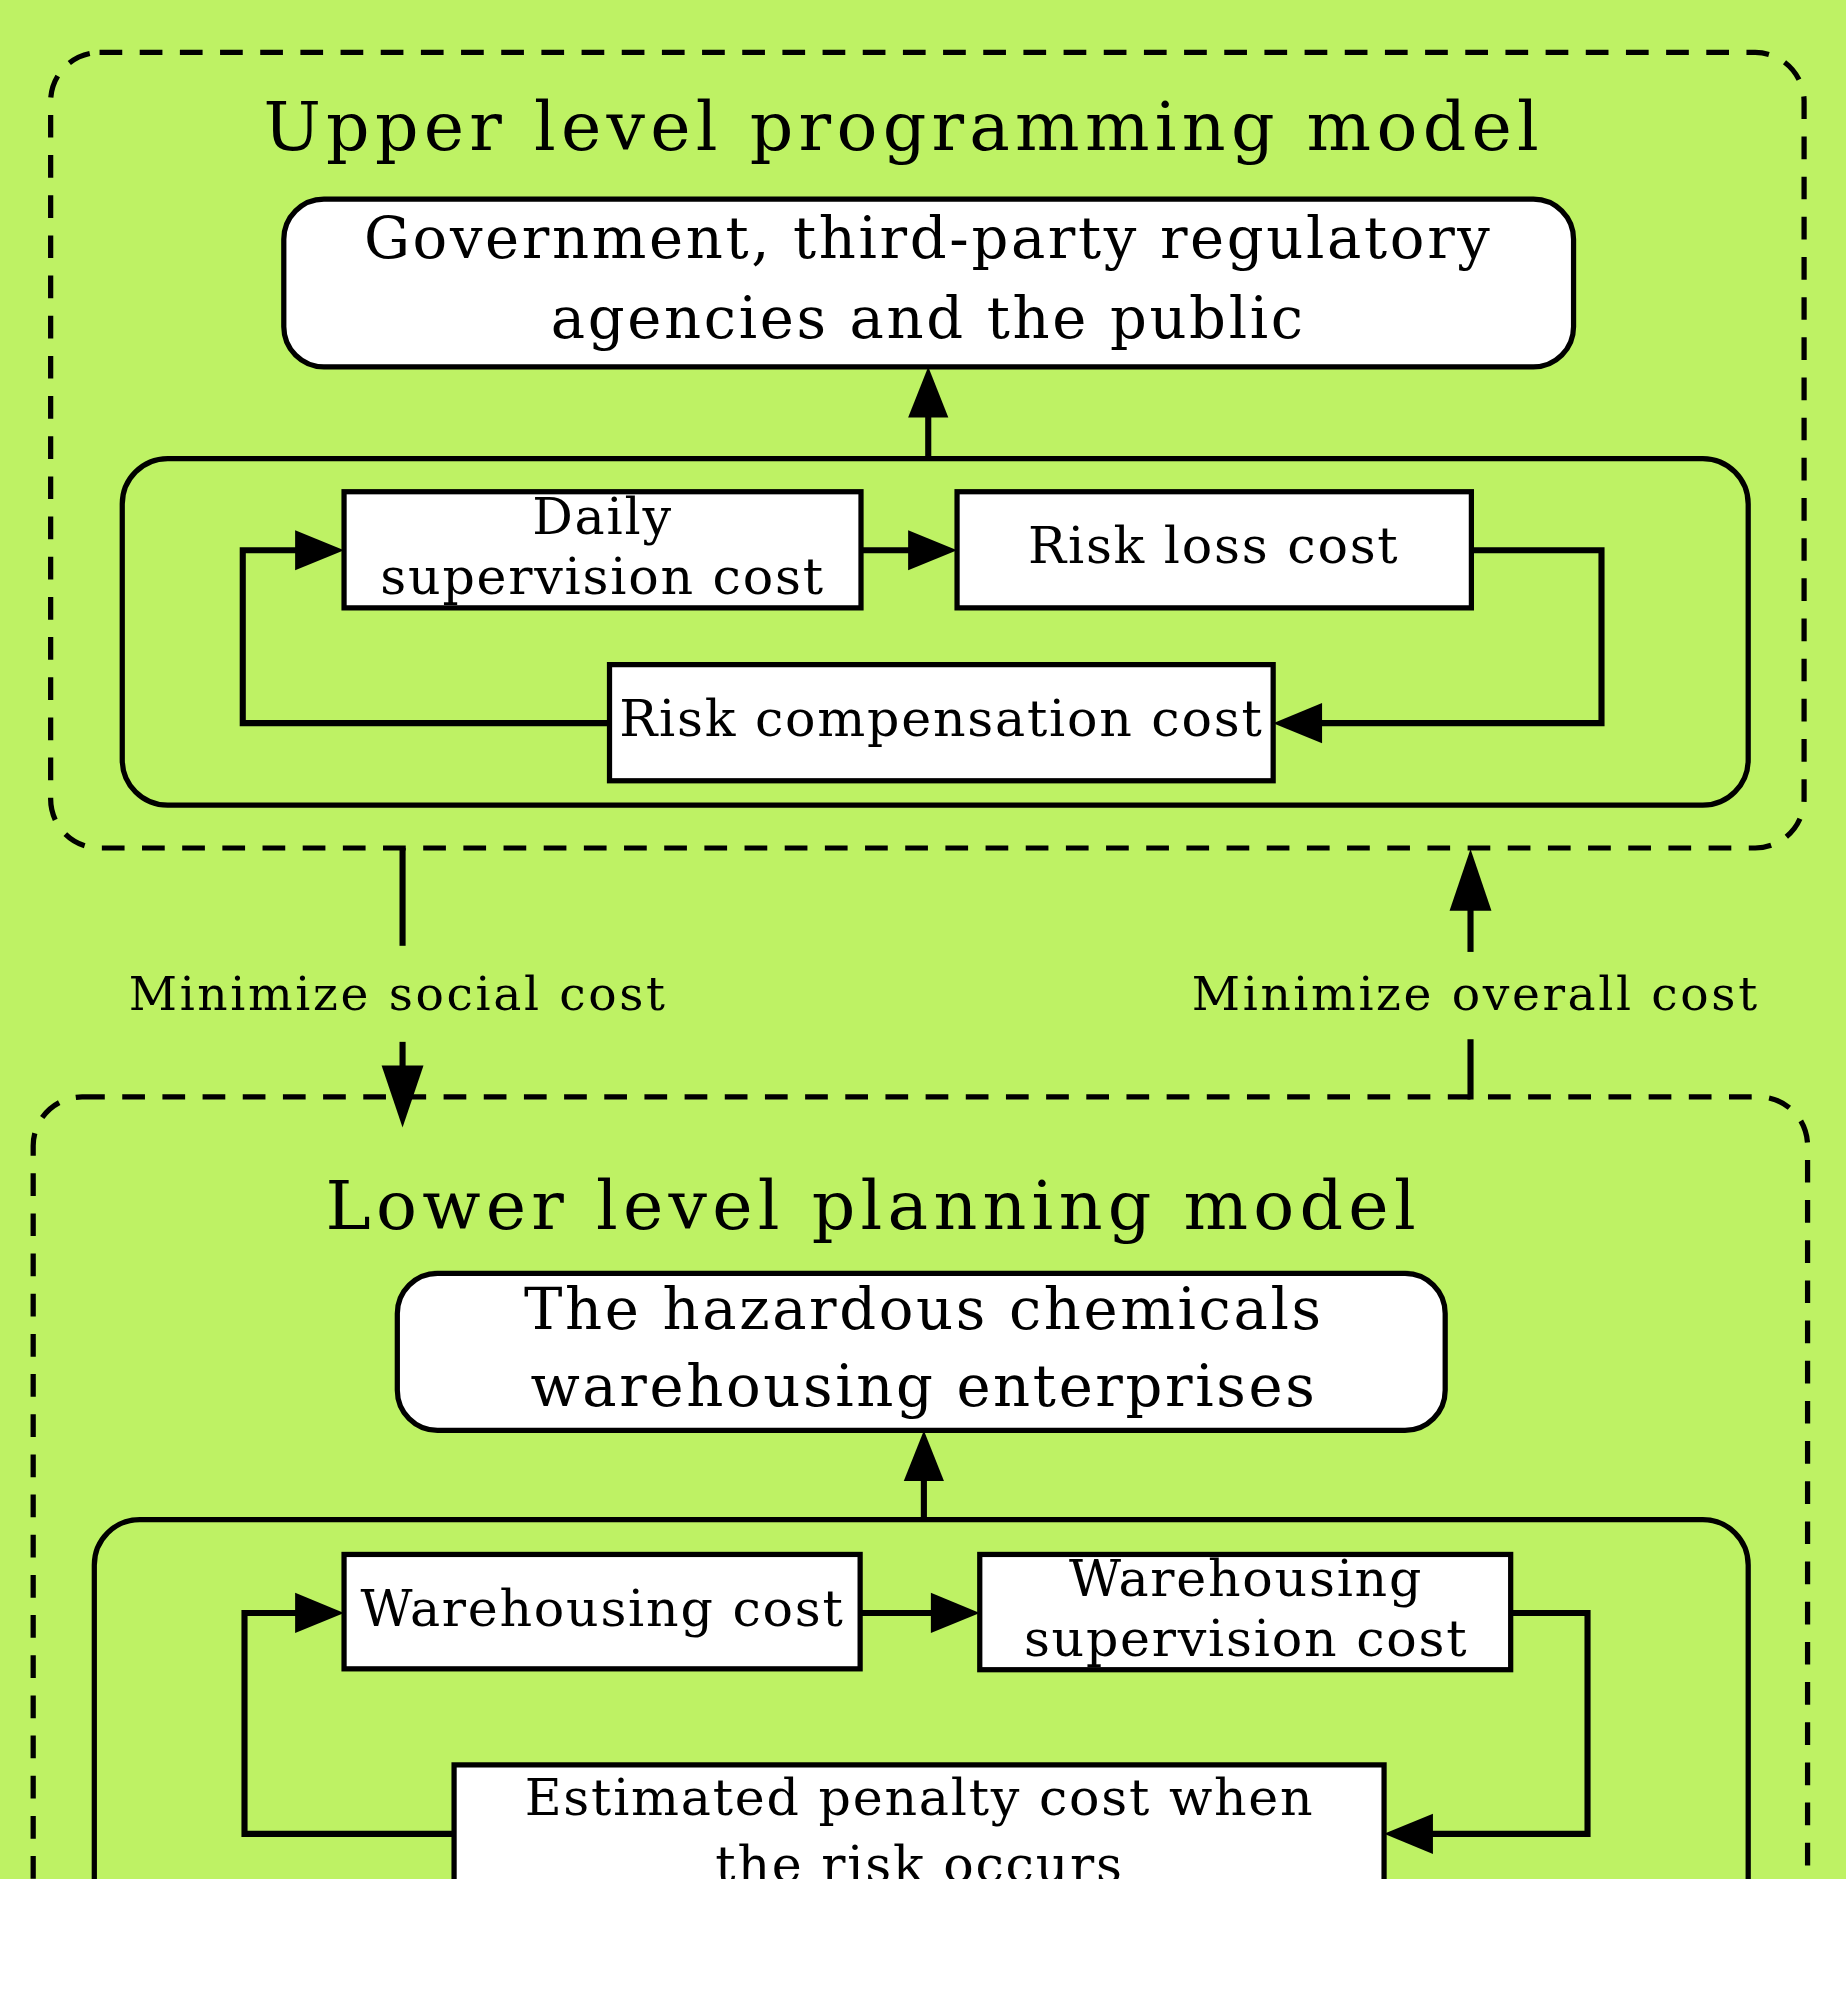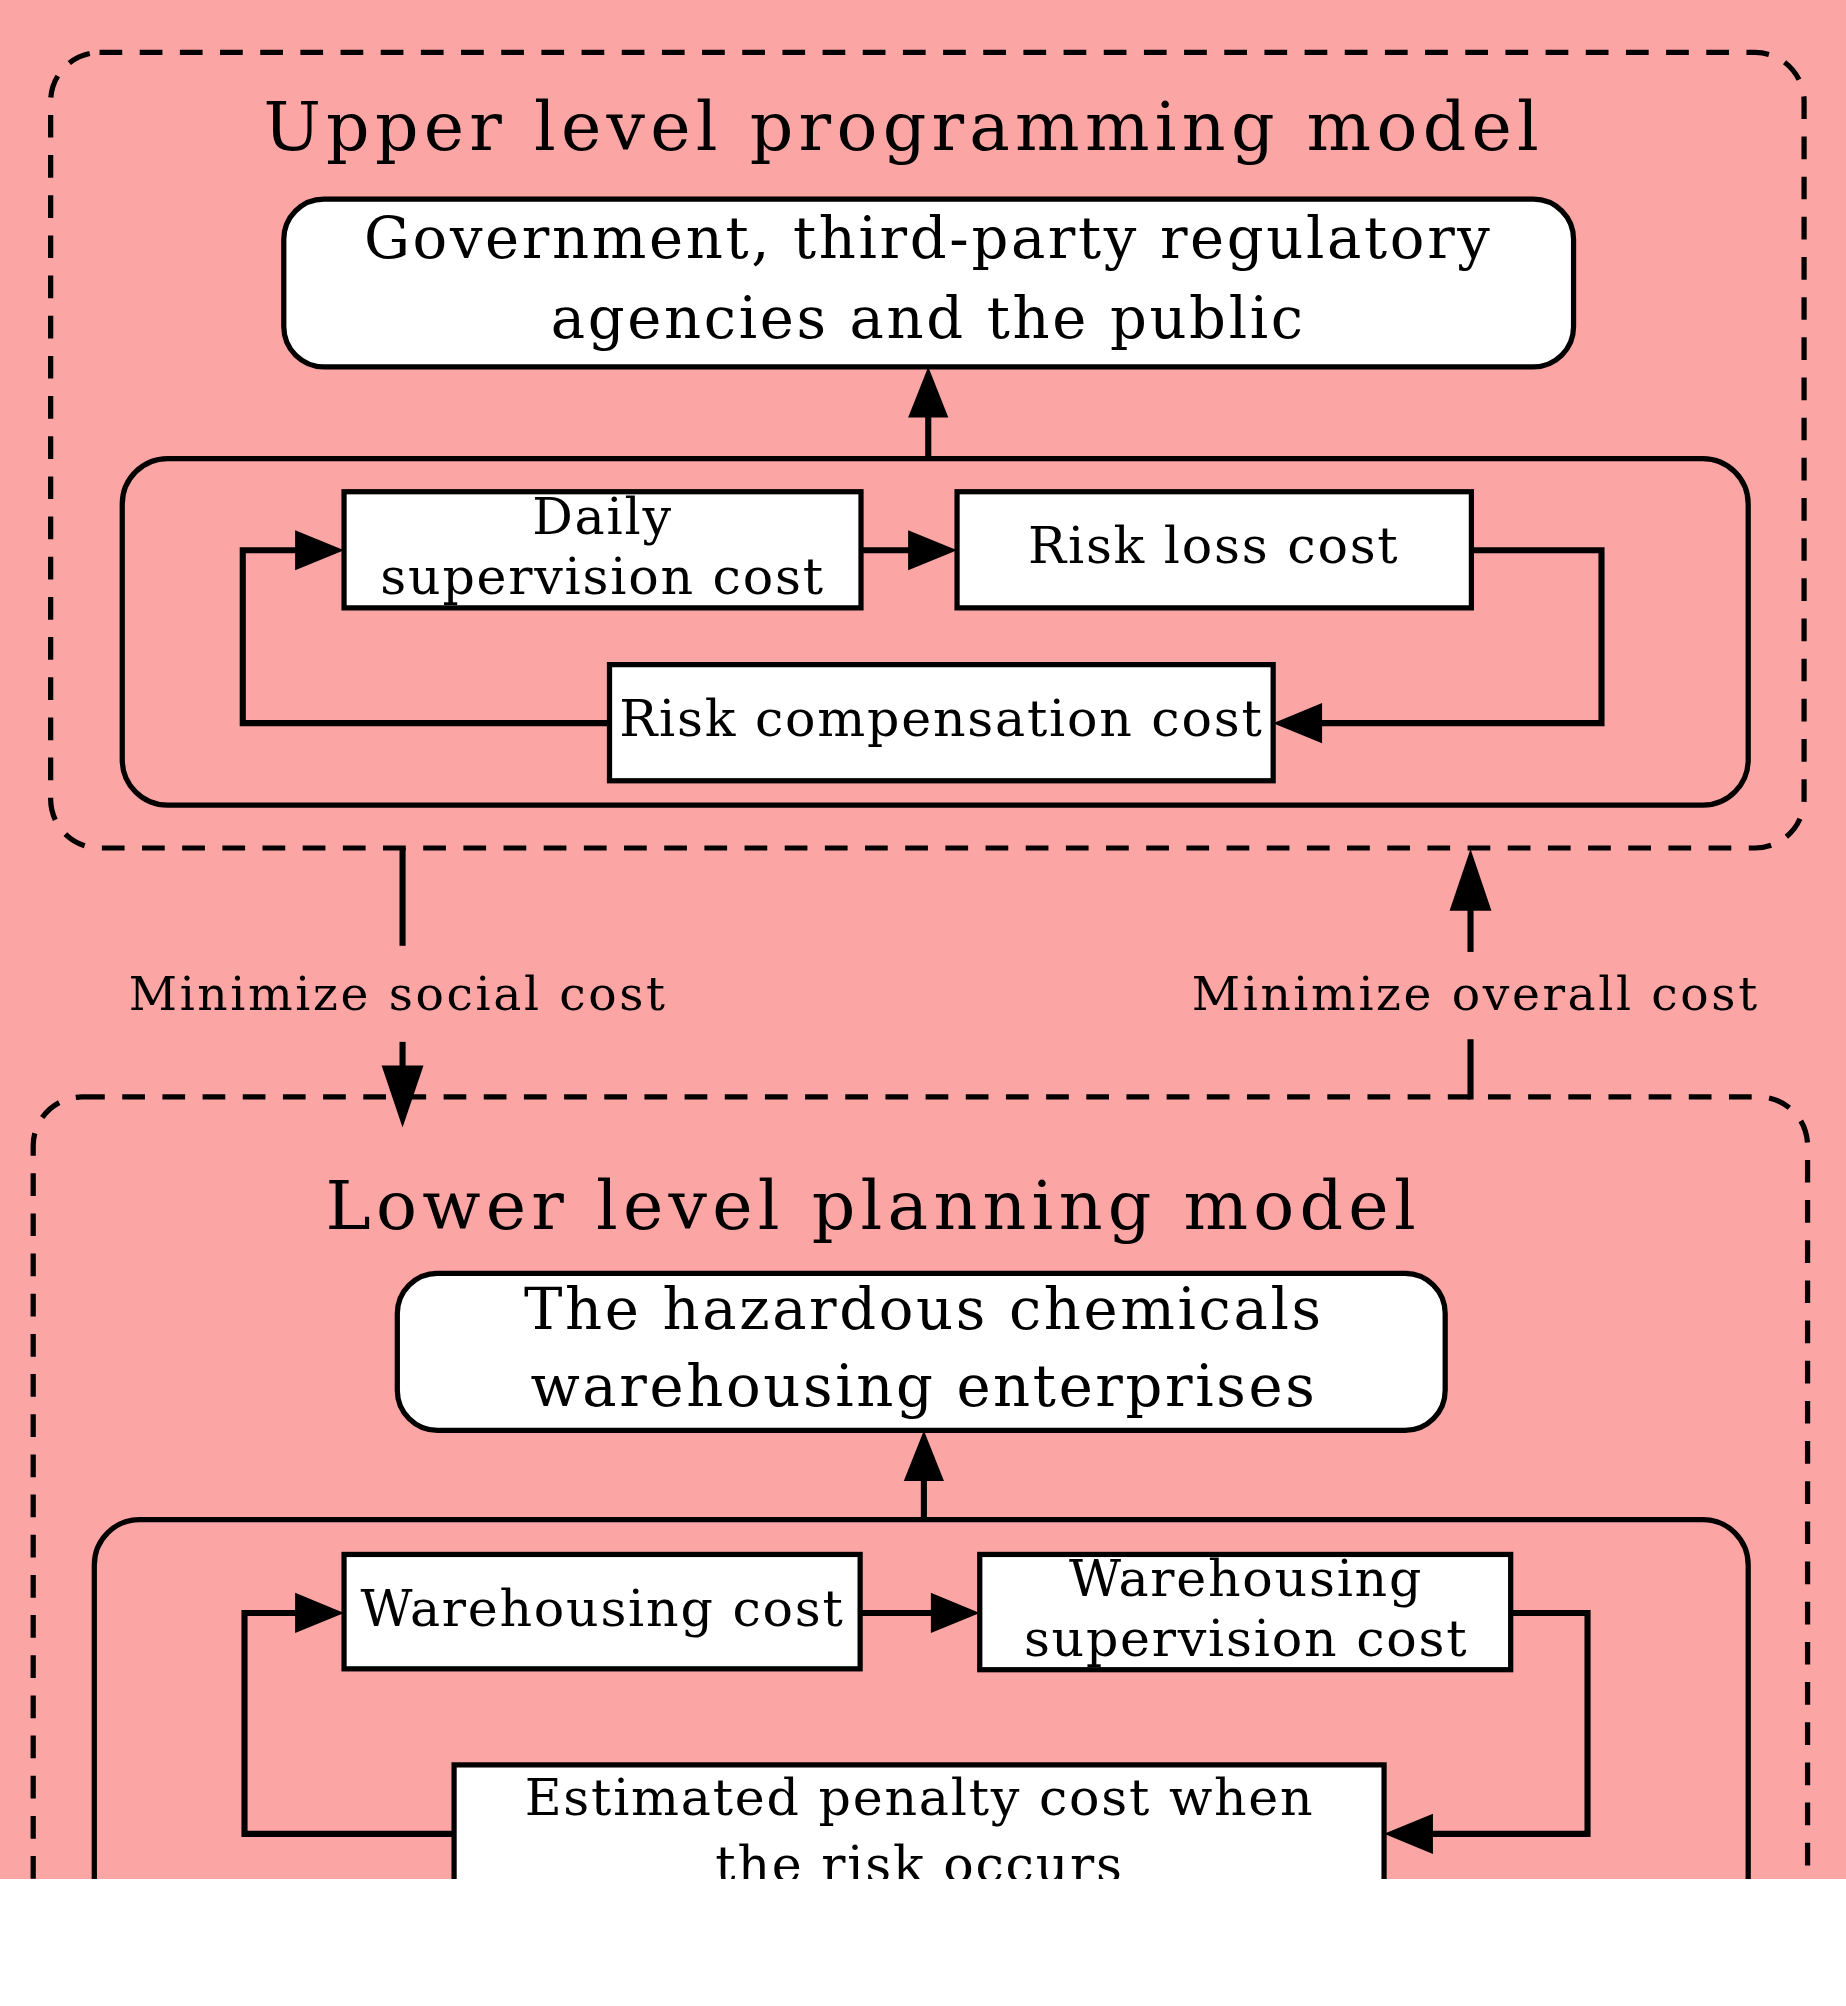--- a/index.html
+++ b/index.html
@@ -7,21 +7,21 @@
     padding: 0;
     background: #ffffff;
   }
   body {
     font-family: "DejaVu Serif", serif;
   }
   #stage {
     position: relative;
     width: 1846px;
     height: 1879px;
-    background: #fca5a5;
+    background: #bef264;
     overflow: hidden;
   }
   svg.layer {
     position: absolute;
     top: 0;
     left: 0;
     width: 1846px;
     height: 2006px;
   }
   .txt {

